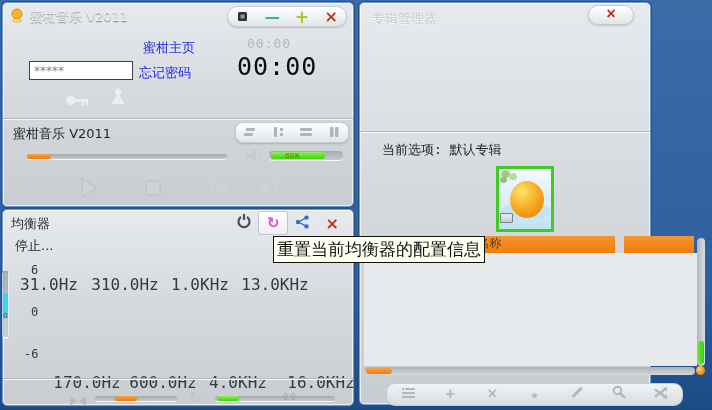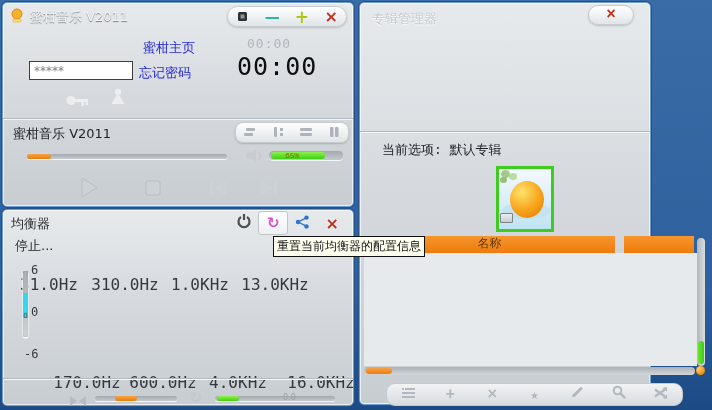--- a/index.html
+++ b/index.html
@@ -11,21 +11,21 @@
     overflow:hidden;
   }
   .win {
     position:absolute;
     border:1px solid #6f9cce;
     border-radius:5px;
     background:linear-gradient(180deg,#e7eaed 0%,#d6dade 45%,#c8cdd2 100%);
     box-shadow:inset 0 0 0 1px rgba(255,255,255,.65), 0 0 0 1px #24528c;
   }
   #win-player { left:2px; top:2px; width:352px; height:205px; }
-  #win-eq     { left:2px; top:209px; width:352px; height:197px;padding-left:20px; }
+  #win-eq     { left:2px; top:209px; width:352px; height:197px; }
   #win-album  { left:359px; top:2px; width:292px; height:403px;font-family:Liberation Mono, monospace; }
 
   .abs { position:absolute; }
   .pill {
     position:absolute;
     background:linear-gradient(180deg,#ffffff,#e1e5e8);
     border:1px solid #c6cbd0;
     border-radius:11px;
     box-shadow:0 1px 2px rgba(0,0,0,.18);
     display:flex; align-items:center; justify-content:space-around;
@@ -79,21 +79,21 @@
   .eq-slider .zero { position:absolute; left:-2px; top:41px; width:9px; text-align:center;
     font-size:7px; color:#4d5257; }
   .eq-slider:nth-of-type(1){left:44px} .eq-slider:nth-of-type(2){left:82px}
   .eq-slider:nth-of-type(3){left:120px} .eq-slider:nth-of-type(4){left:158px}
   .eq-slider:nth-of-type(5){left:196px} .eq-slider:nth-of-type(6){left:233px}
   .eq-slider:nth-of-type(7){left:271px} .eq-slider:nth-of-type(8){left:309px}
 
   .tooltip {
     position:absolute; left:270px; top:26px; z-index:60;
     background:#fffff0; border:1px solid #101010;
-    font-size:12px; color:#101010; padding:1px 3px; white-space:nowrap;
+    font-size:17px; color:#101010; padding:1px 3px; white-space:nowrap;
   }
   .raised { background:linear-gradient(180deg,#ffffff,#edf0f2); border:1px solid #c0c5ca;
     border-radius:3px; height:24px; }
 
   
   .am-title { font-size:13px; color:#c4cad1; text-shadow:0 1px 0 rgba(255,255,255,.9); }
   .thumb {
     position:absolute; left:136px; top:163px; width:58px; height:66px;
     border:3px solid #3ecc1e; background:linear-gradient(180deg,#f4fafd 0%,#d9eef8 55%,#bfe3f2 100%);
     overflow:hidden;

